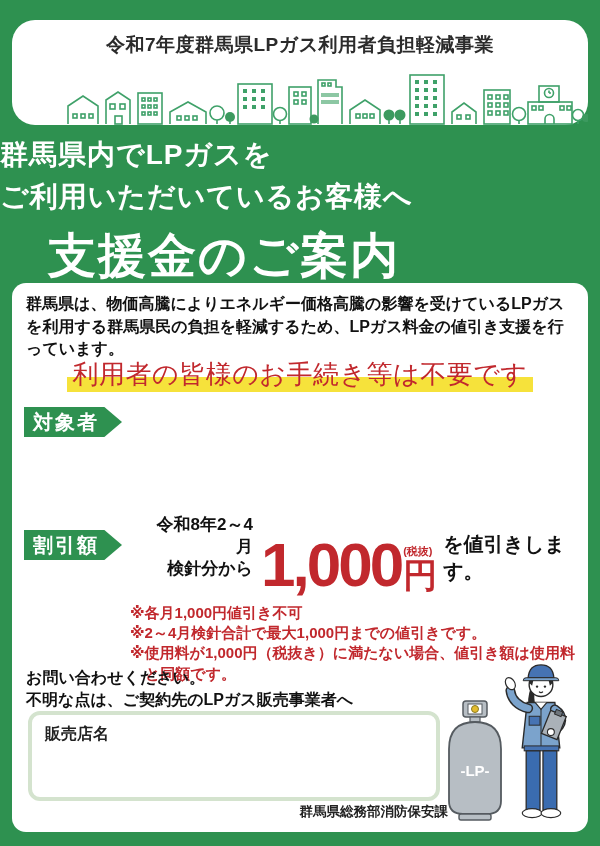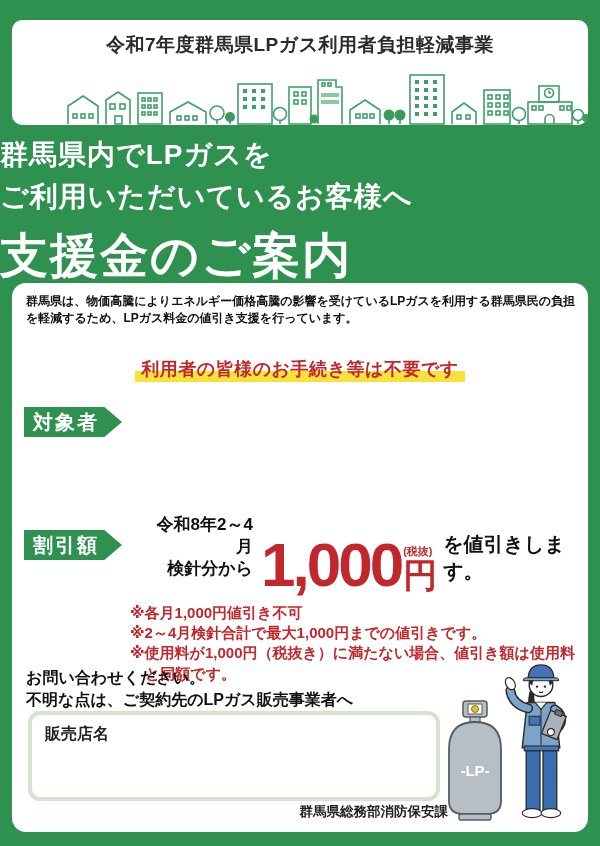--- a/index.html
+++ b/index.html
@@ -1,34 +1,34 @@
 <!DOCTYPE html>
 <html><head>
 <meta charset="utf-8">
 <style>
   html,body{margin:0;padding:0;}
   body{width:600px;font-family:"Liberation Sans","DejaVu Sans",sans-serif;}
   .page{position:relative;width:600px;height:846px;background:#2E9150;overflow:hidden;}
 
   
-  .top-panel{position:absolute;left:12px;top:20px;width:576px;height:105px;background:#fff;border-radius:10px;}
+  .top-panel{position:absolute;left:12px;top:20px;width:576px;height:105px;background:#fff;border-radius:23px;}
   .top-title{text-align:center;padding-top:12px;font-size:19px;font-weight:700;color:#2b2b2b;letter-spacing:.5px;}
   .cityscape{position:absolute;left:0;bottom:0;width:576px;height:52px;display:block;}
 
   
   .banner{position:absolute;left:0;top:128px;width:600px;color:#fff;}
   .banner-l1{font-size:28px;font-weight:800;margin-top:8px;letter-spacing:1px;}
   .banner-l2{font-size:28px;font-weight:800;margin-top:4px;letter-spacing:1px;}
-  .banner-l3{font-size:48px;font-weight:900;margin-top:8px;letter-spacing:2px;}
+  .banner-l3{font-size:48px;font-weight:900;margin-top:8px;letter-spacing:2px;margin-left:48px;}
 
   
   .main-panel{position:absolute;left:12px;top:283px;width:576px;height:549px;background:#fff;border-radius:14px;}
-  .intro{position:absolute;left:14px;top:10px;width:550px;margin:0;font-size:12px;font-weight:700;line-height:1.42;color:#111;}
+  .intro{position:absolute;left:14px;top:10px;width:550px;margin:0;font-size:16px;font-weight:700;line-height:1.42;color:#111;}
   .highlight-wrap{position:absolute;left:0;top:74px;width:100%;text-align:center;}
-  .highlight{font-size:18px;font-weight:700;color:#C1282D;background:linear-gradient(transparent 54%,#F6E23B 54%);padding:0 6px 3px 6px;letter-spacing:.5px;}
+  .highlight{font-size:26px;font-weight:400;color:#C1282D;background:linear-gradient(transparent 54%,#F6E23B 54%);padding:0 6px 3px 6px;letter-spacing:.5px;}
 
   .arrow-label{position:absolute;left:12px;width:98px;height:30px;line-height:30px;background:#2E9150;color:#fff;font-size:20px;font-weight:700;text-align:center;clip-path:polygon(0 0,82% 0,100% 50%,82% 100%,0 100%);padding-right:14px;box-sizing:border-box;letter-spacing:2px;}
   .label-target{top:124px;}
   .label-discount{top:247px;}
 
   .target-body{position:absolute;left:118px;top:120px;width:450px;color:#111;}
   .target-heading{font-size:20px;font-weight:800;letter-spacing:.2px;}
   .target-note{font-size:14.5px;font-weight:700;color:#C1282D;margin-top:4px;}
   .target-items{margin-top:3px;}
   .target-item{font-size:15px;font-weight:700;line-height:1.38;padding-left:1em;text-indent:-1em;}

